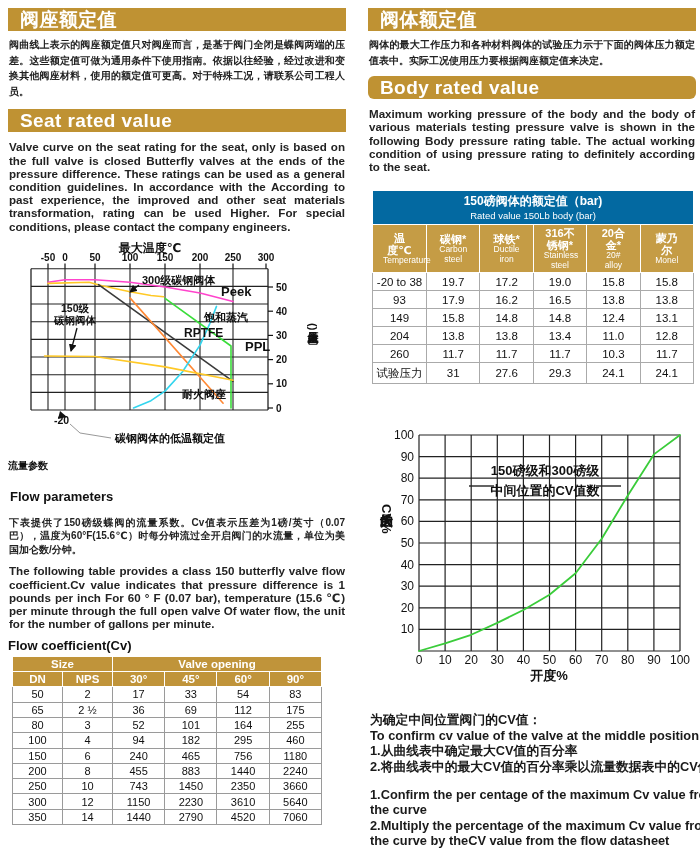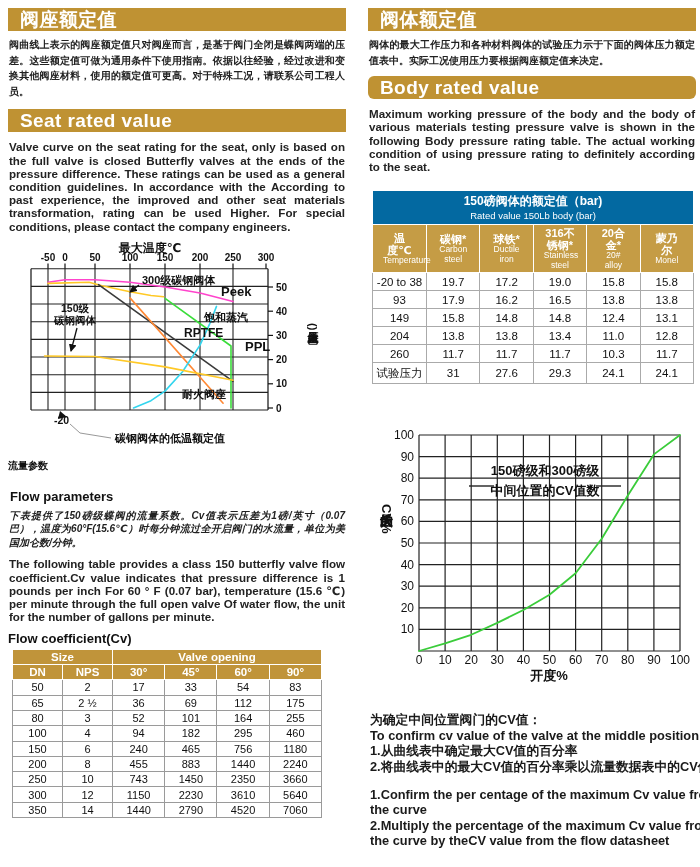--- a/index.html
+++ b/index.html
@@ -135,21 +135,21 @@
         <polygon points="52,170 59,176 50,178" fill="#111"></polygon>
         <polyline points="62,183 72,192 103,197" fill="none" stroke="#999" stroke-width="1"></polyline>
         <text x="107" y="201" font-size="11" font-weight="bold" fill="#111">碳钢阀体的低温额定值</text>
       </svg>
       <div class="vtitle" style="right:26px;top:82px;font-size:11px;">最大压差(巴)</div>
     </div>
 
     <div class="sub-head-cn">流量参数</div>
     <div class="sub-head-en">Flow parameters</div>
 
-    <div class="cn-para" style="line-height:1.35;margin-top:5px;font-style:italic;">下表提供了150磅级蝶阀的流量系数。Cv值表示压差为1磅/英寸（0.07巴），温度为60°F(15.6℃）时每分钟流过全开启阀门的水流量，单位为美国加仑数/分钟。</div>
+    <div class="cn-para" style="line-height:1.35;margin-top:12px;">下表提供了150磅级蝶阀的流量系数。Cv值表示压差为1磅/英寸（0.07巴），温度为60°F(15.6℃）时每分钟流过全开启阀门的水流量，单位为美国加仑数/分钟。</div>
     <div class="en-para" style="margin-top:6px;">The following table provides a class 150 butterfly valve flow coefficient.Cv value indicates that pressure difference is 1 pounds per inch For 60 ° F (0.07 bar), temperature (15.6 ℃) per minute through the full open valve Of water flow, the unit for the number of gallons per minute.</div>
 
     <div class="sub-head-en" style="margin:4px 0 0 0;">Flow coefficient(Cv)</div>
 
     <table class="cv-table">
       <colgroup>
           <col class="c1">
           <col class="c2">
           <col>
           <col>

